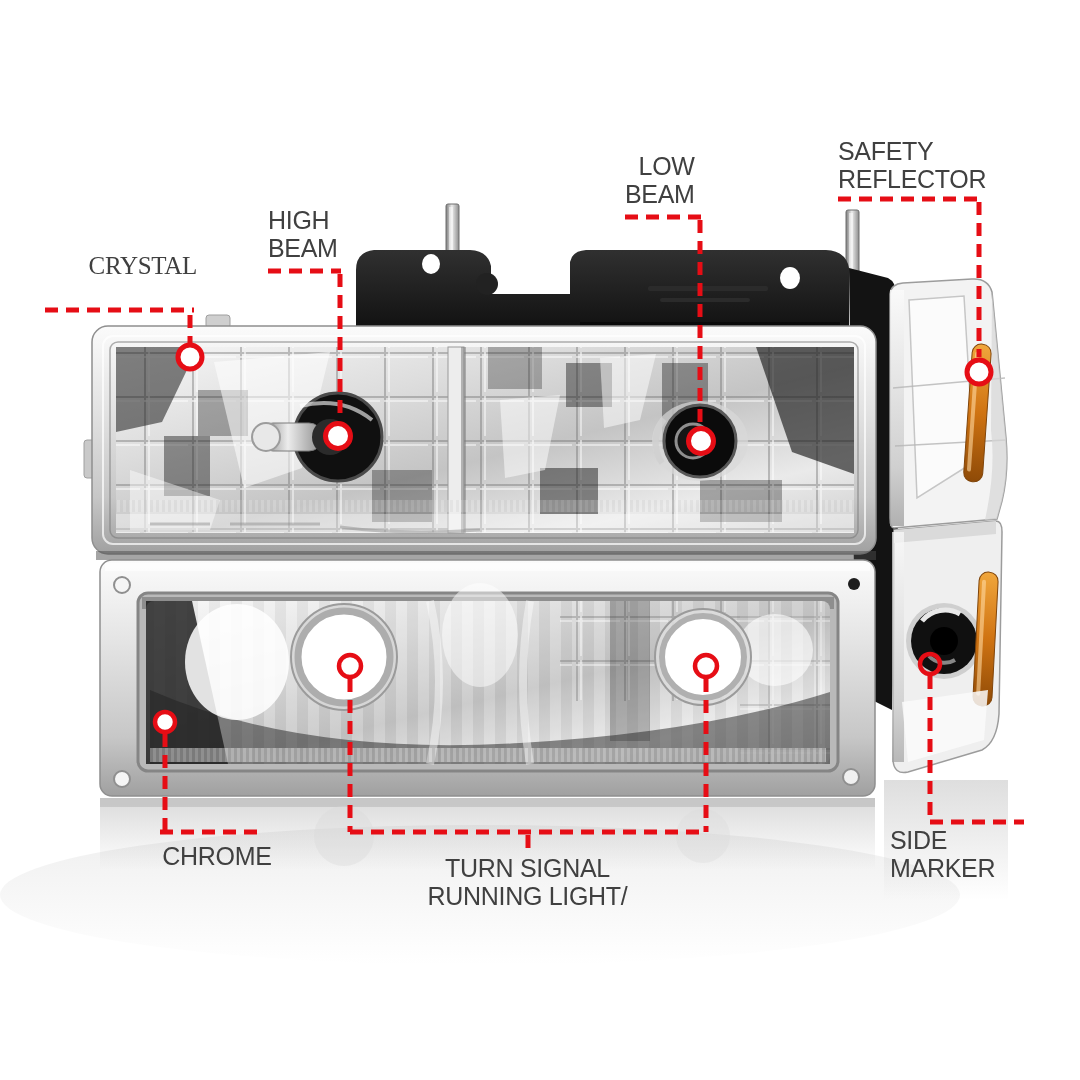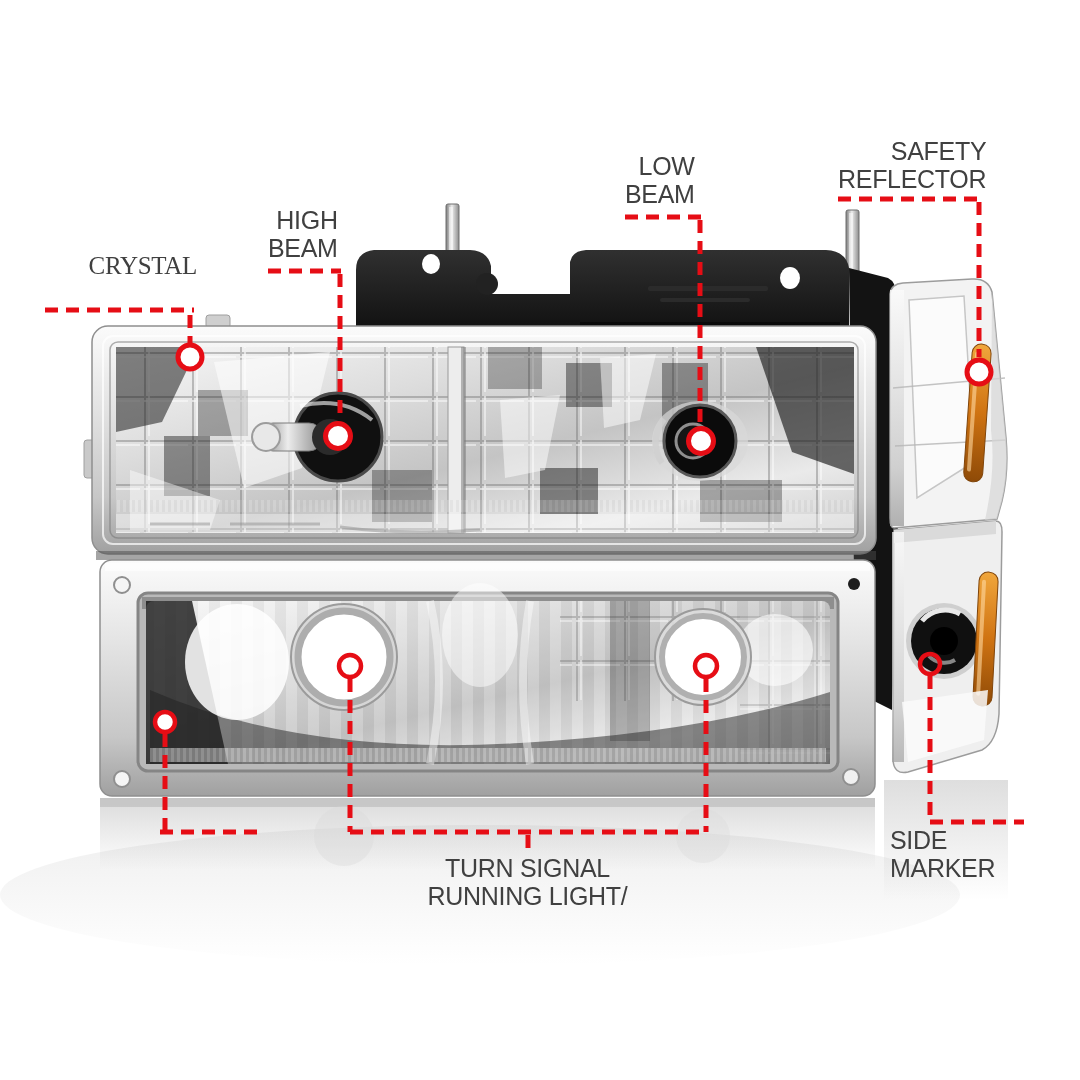--- a/index.html
+++ b/index.html
@@ -17,23 +17,23 @@
   .marker{stroke:var(--accent-red);stroke-width:5;}
   .marker--filled{fill:#ffffff;}
   .marker--open{fill:none;}
   .marker--sm{stroke-width:4.5;}
   .callout-label{
     position:absolute;color:var(--label-color);font-size:25px;line-height:28px;
     letter-spacing:-0.3px;white-space:nowrap;font-weight:400;
   }
   .callout-label .line{display:block;}
   #lbl-crystal{left:20px;top:252px;width:177px;text-align:right;font-family:Liberation Serif, serif;}
-  #lbl-high{left:268px;top:206px;text-align:right;}
+  #lbl-high{left:268px;top:206px;text-align:left;}
   #lbl-low{left:625px;top:152px;text-align:right;}
-  #lbl-safety{left:838px;top:137px;text-align:right;}
+  #lbl-safety{left:838px;top:137px;text-align:left;}
   #lbl-chrome{left:132px;top:842px;width:170px;text-align:center;}
   #lbl-running{left:395px;top:854px;width:265px;text-align:center;}
   #lbl-side{left:890px;top:826px;width:132px;text-align:left;}
 </style>
 </head>
 <body>
 
 <div id="stage">
 
   <svg id="art" viewBox="0 0 1080 1080" aria-hidden="true">
@@ -287,20 +287,21 @@
   </div>
   <div class="callout-label" id="lbl-low">
     <span class="line">LOW</span>
     <span class="line">BEAM</span>
   </div>
   <div class="callout-label" id="lbl-safety">
     <span class="line">SAFETY</span>
     <span class="line">REFLECTOR</span>
   </div>
   <div class="callout-label" id="lbl-chrome">
+    <span class="line">CHROME</span>
   </div>
   <div class="callout-label" id="lbl-running">
     <span class="line">TURN SIGNAL</span>
     <span class="line">RUNNING LIGHT/</span>
   </div>
   <div class="callout-label" id="lbl-side">
     <span class="line">SIDE</span>
     <span class="line">MARKER</span>
   </div>
 

